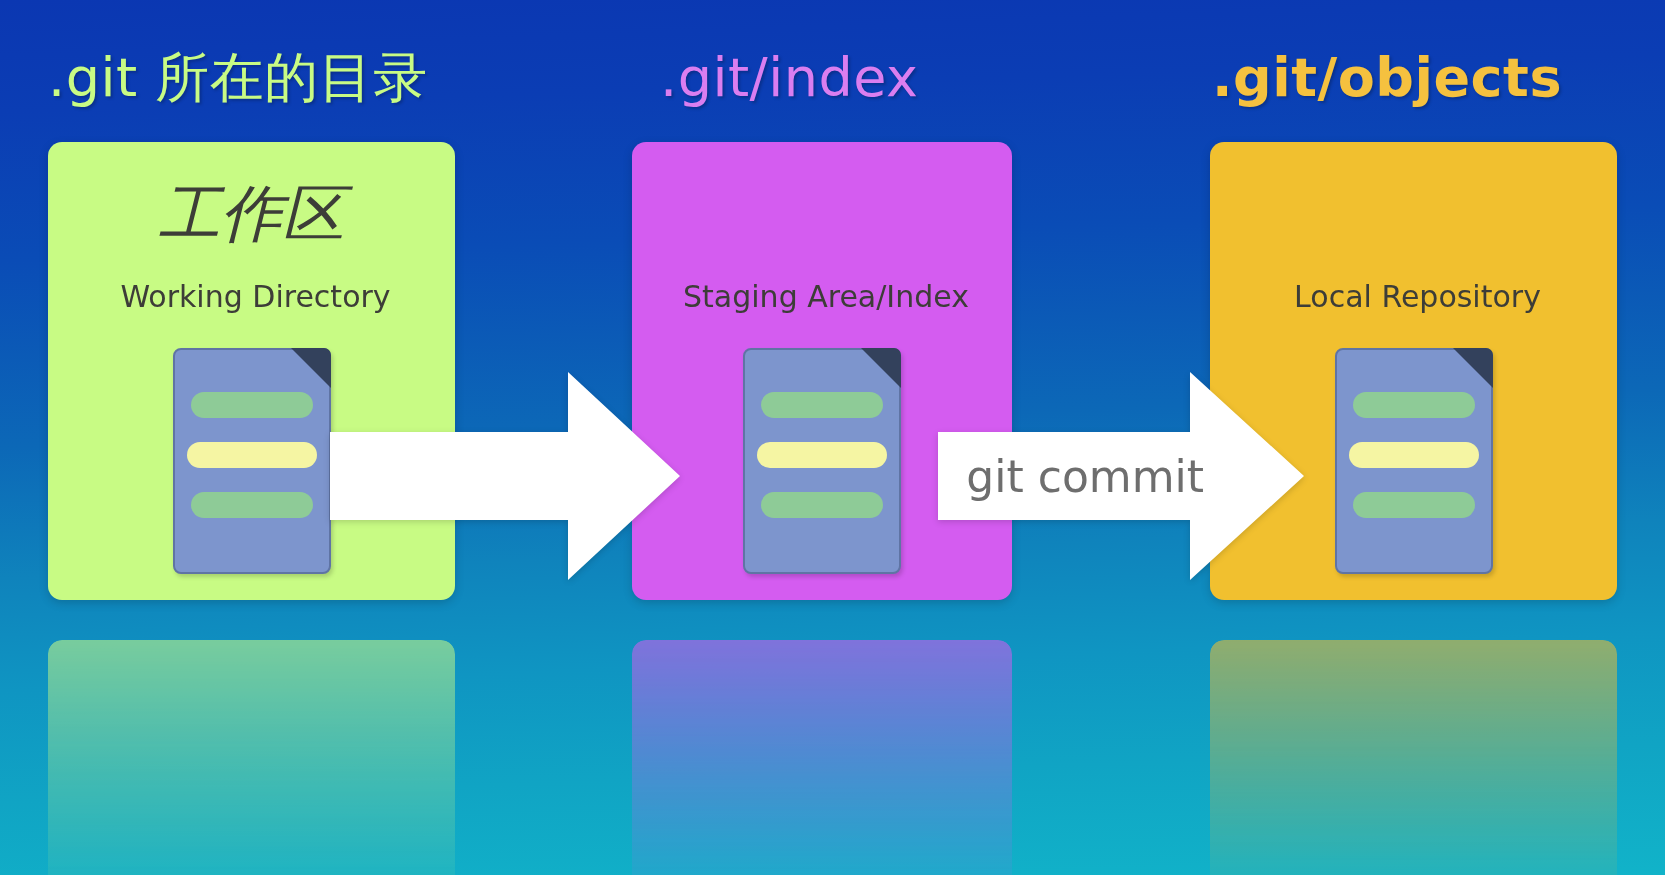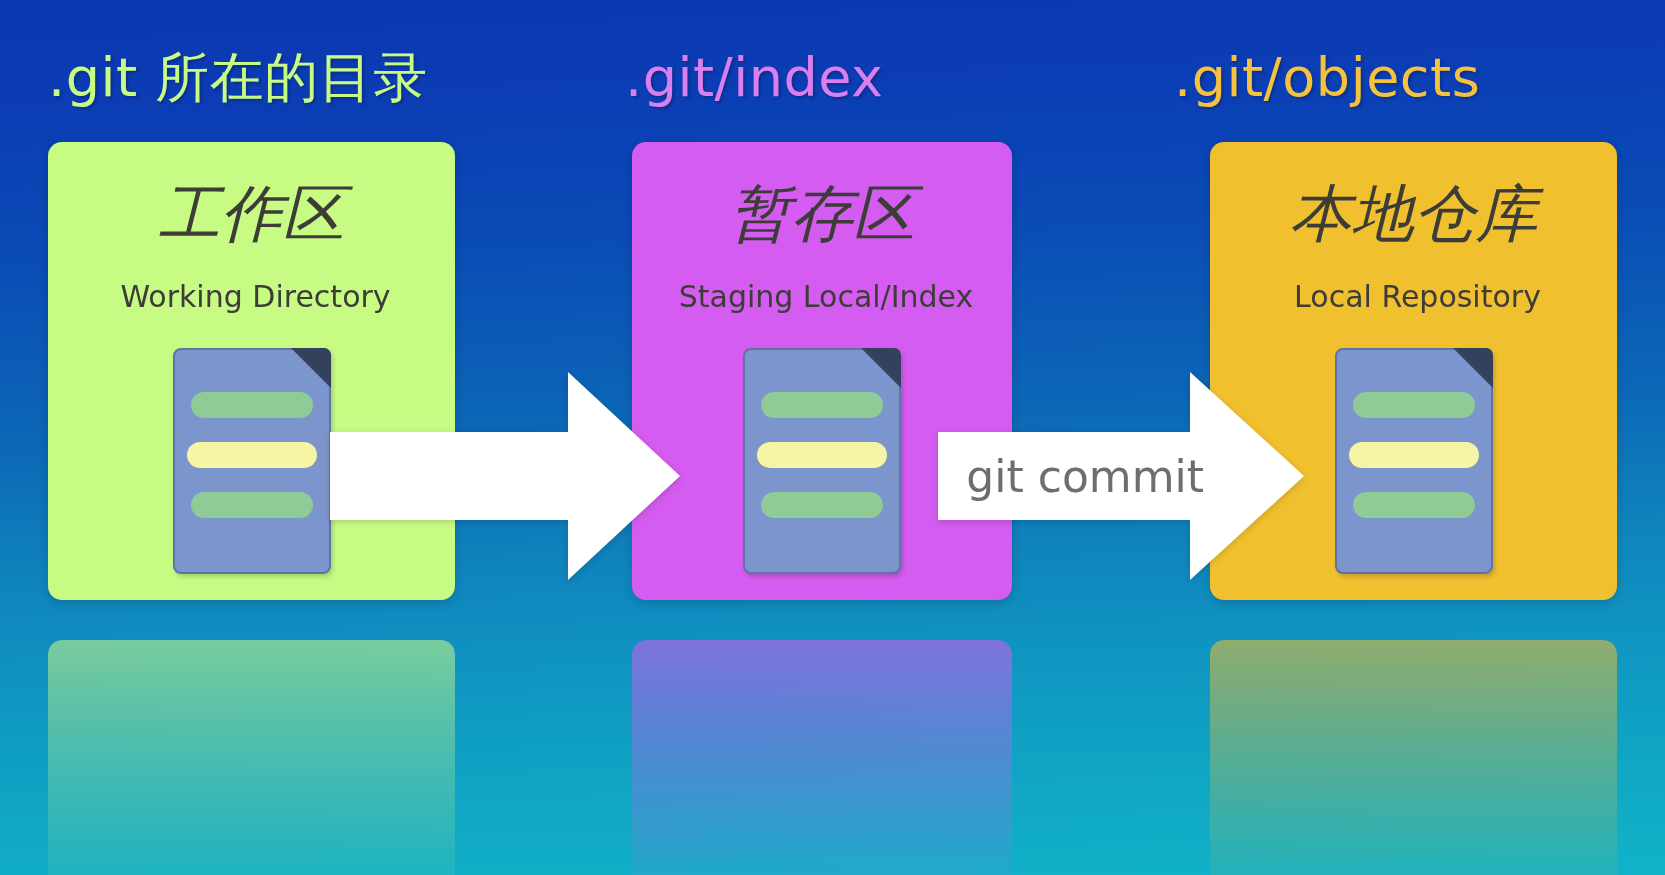--- a/index.html
+++ b/index.html
@@ -28,22 +28,22 @@
   .col-label {
     position: absolute;
     top: 46px;
     font-size: 54px;
     line-height: 64px;
     letter-spacing: 0.5px;
     white-space: nowrap;
     text-shadow: 2px 2px 3px rgba(0,0,0,0.22);
   }
   .col-label.c1 { left: 48px; }
-  .col-label.c2 { left: 625px; }
-  .col-label.c3 { left: 1174px; }
+  .col-label.c2 { left: 660px; }
+  .col-label.c3 { left: 1212px; font-weight: bold; }
 
   
   .card {
     position: absolute;
     top: 142px;
     height: 458px;
     border-radius: 14px;
     box-shadow: 0 3px 10px rgba(0,0,0,0.17);
     overflow: visible;
   }
@@ -163,34 +163,32 @@
       <div class="doc-body">
         <div class="doc-line l1"></div>
         <div class="doc-line l2"></div>
         <div class="doc-line l3"></div>
       </div>
       <div class="doc-fold"></div>
     </div>
   </div>
 
   <div class="card c2" style="background:#d45cf0">
-    <div class="card-title-cn">暂存区</div>
-    <div class="card-title-en">Staging Local/Index</div>
+    <div class="card-title-en">Staging Area/Index</div>
     <div class="doc-wrap">
       <div class="doc-body">
         <div class="doc-line l1"></div>
         <div class="doc-line l2"></div>
         <div class="doc-line l3"></div>
       </div>
       <div class="doc-fold"></div>
     </div>
   </div>
 
   <div class="card c3" style="background:#f1c02f">
-    <div class="card-title-cn">本地仓库</div>
     <div class="card-title-en">Local Repository</div>
     <div class="doc-wrap">
       <div class="doc-body">
         <div class="doc-line l1"></div>
         <div class="doc-line l2"></div>
         <div class="doc-line l3"></div>
       </div>
       <div class="doc-fold"></div>
     </div>
   </div>

